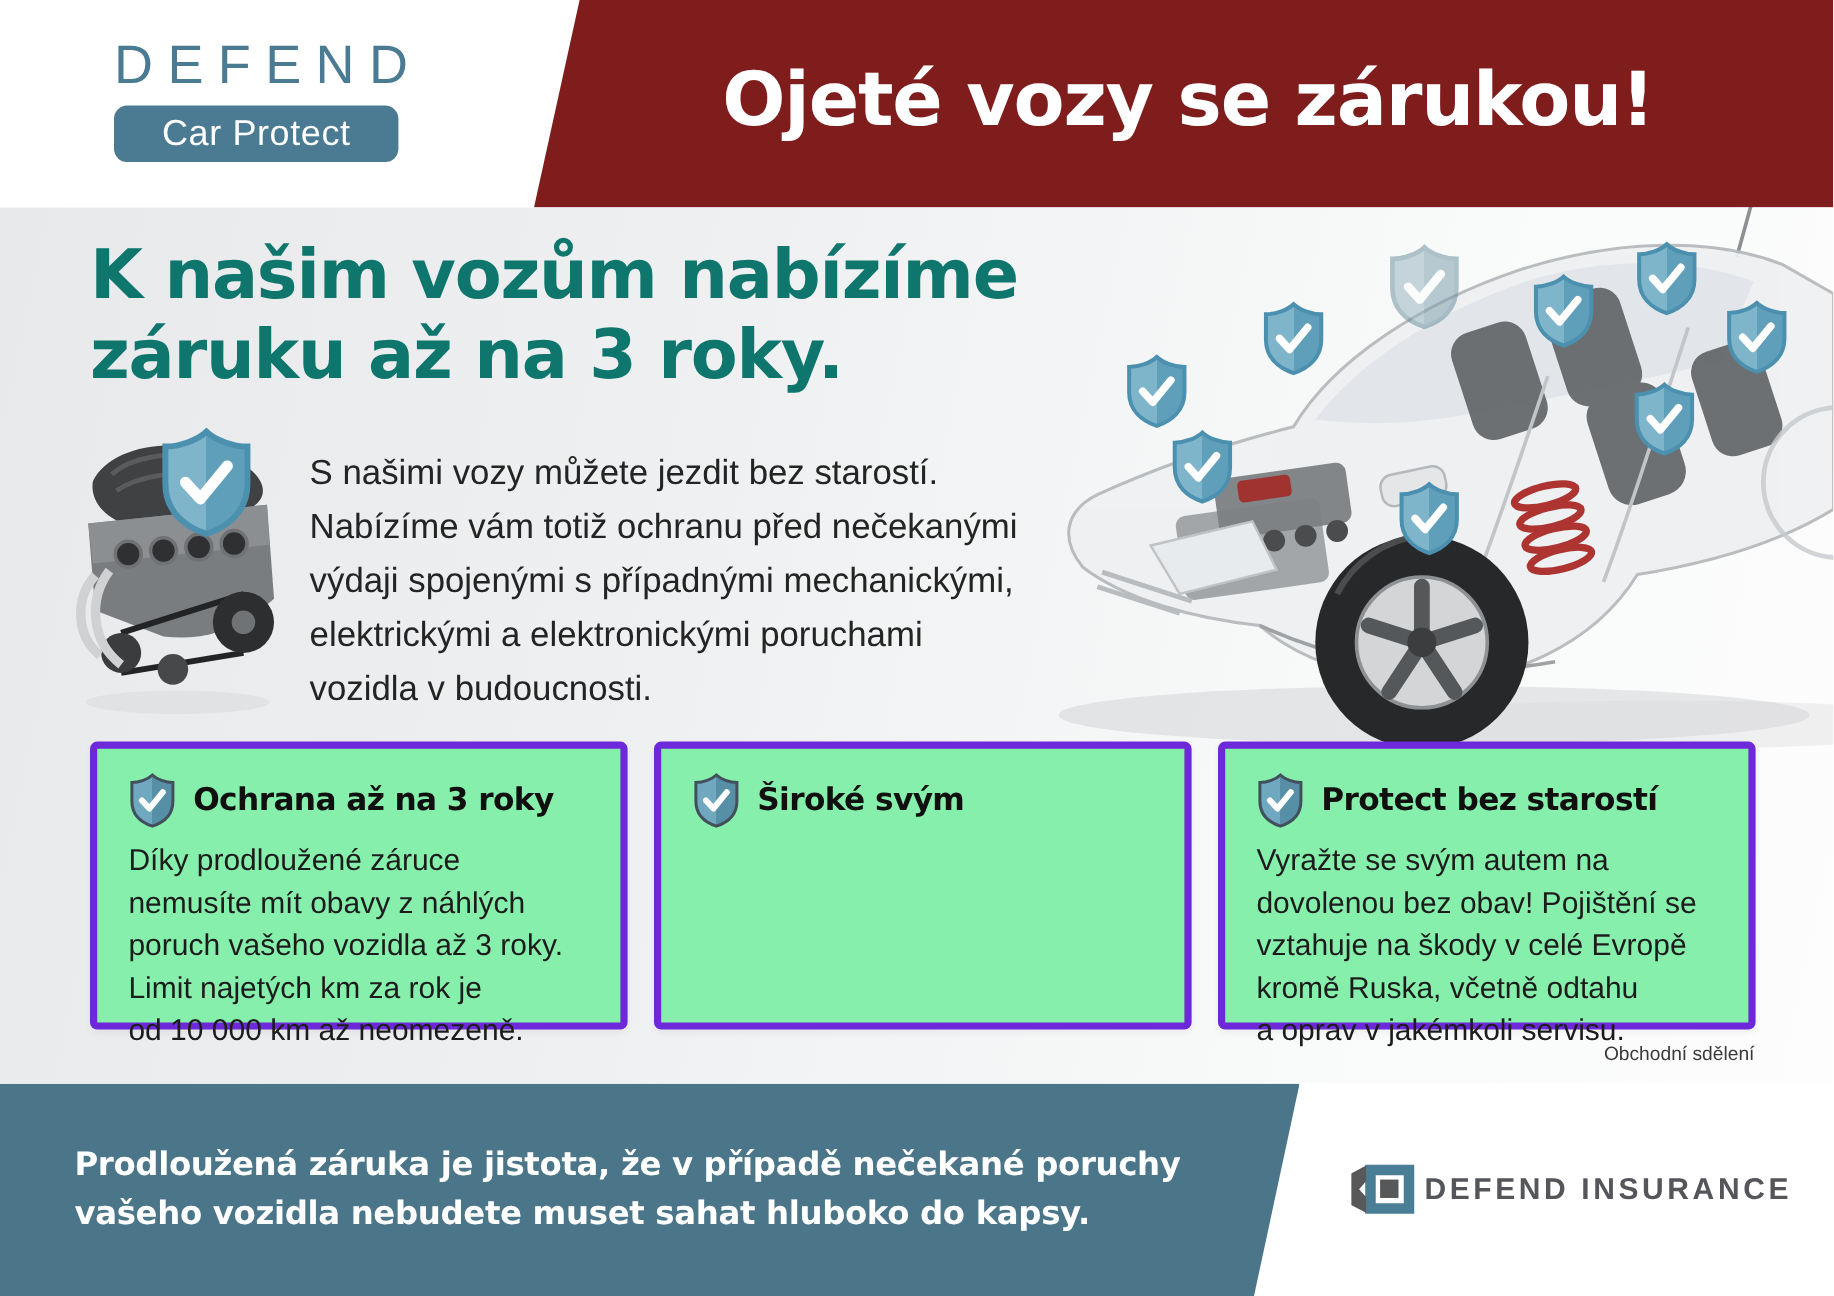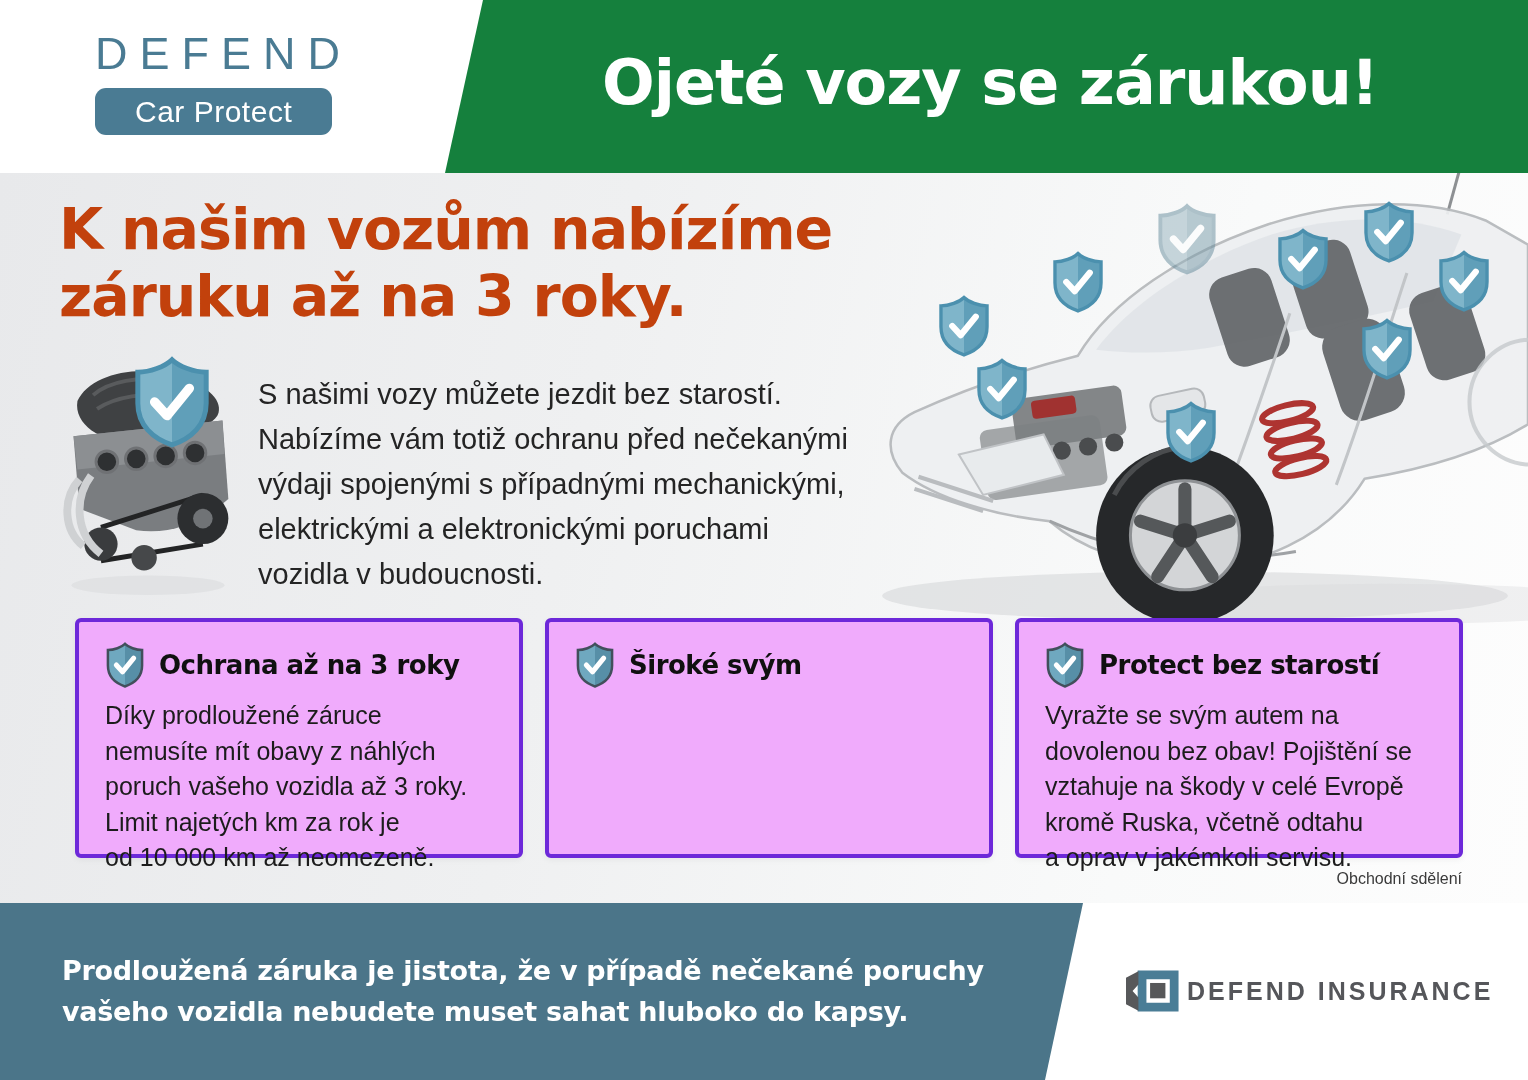--- a/index.html
+++ b/index.html
@@ -2,21 +2,21 @@
 <html><head>
 <meta charset="utf-8">
 <style>
   html,body{margin:0;padding:0;background:#ffffff;}
   .poster{
     position:relative;width:1528px;height:1080px;overflow:hidden;
     background:#ffffff;font-family:"Liberation Sans",sans-serif;
   }
   
   .top-banner{
-    position:absolute;left:0;top:0;width:1528px;height:173px;background:#15803d;
+    position:absolute;left:0;top:0;width:1528px;height:173px;background:#7f1d1d;
     clip-path:polygon(483px 0,1528px 0,1528px 173px,445px 173px);z-index:6;
   }
   .banner-title{
     position:absolute;left:480px;right:28px;top:46px;text-align:center;
     font-family:"DejaVu Sans",sans-serif;font-weight:bold;font-size:62px;
     letter-spacing:-1px;color:#ffffff;white-space:nowrap;
   }
   
   .brand{position:absolute;left:95px;top:28px;z-index:7;}
   .brand-word{
@@ -28,39 +28,39 @@
     font-size:30px;line-height:47px;height:47px;padding:0 40px;border-radius:11px;
     letter-spacing:0.5px;
   }
   
   .main-band{
     position:absolute;left:0;top:173px;width:1528px;height:730px;
     background:linear-gradient(102deg,#e8e9eb 0%,#eff0f1 38%,#f9fafa 75%,#fdfdfd 100%);
     z-index:0;
   }
   .hero-heading{
-    position:absolute;left:59px;top:196px;z-index:3;
+    position:absolute;left:75px;top:196px;z-index:3;
     font-family:"DejaVu Sans",sans-serif;font-weight:bold;font-size:57px;
-    line-height:1.18;letter-spacing:-1px;color:#c2410c;white-space:pre-line;
+    line-height:1.18;letter-spacing:-1px;color:#0f766e;white-space:pre-line;
   }
   .hero-paragraph{
     position:absolute;left:258px;top:372px;width:650px;z-index:3;
     font-size:29px;line-height:1.55;color:#242424;white-space:pre-line;
   }
   
   .engine{position:absolute;left:48px;top:352px;z-index:2;}
   .engine-shield{position:absolute;left:132px;top:356px;width:80px;height:92px;z-index:3;}
   
   .car{position:absolute;left:862px;top:150px;z-index:1;}
   .pin{position:absolute;width:54px;height:62px;z-index:2;}
   .pin.ghost{opacity:.5;filter:saturate(.55);}
   
   .card{
-    position:absolute;top:618px;width:448px;height:240px;background:#f0abfc;
-    border:4px solid #6d28d9;border-radius:6px;box-shadow:0 2px 6px rgba(0,0,0,.05);
+    position:absolute;top:618px;width:448px;height:240px;background:#86efac;
+    border:6px solid #6d28d9;border-radius:6px;box-shadow:0 2px 6px rgba(0,0,0,.05);
     box-sizing:border-box;padding:20px 26px;z-index:4;
   }
   .card.c1{left:75px;} .card.c2{left:545px;} .card.c3{left:1015px;}
   .card-head{display:flex;align-items:center;gap:14px;}
   .card-shield{width:40px;height:46px;flex:0 0 auto;}
   .card-title{
     font-family:"DejaVu Sans",sans-serif;font-weight:bold;font-size:26px;
     color:#101010;letter-spacing:-0.5px;white-space:nowrap;
   }
   .card-body{

